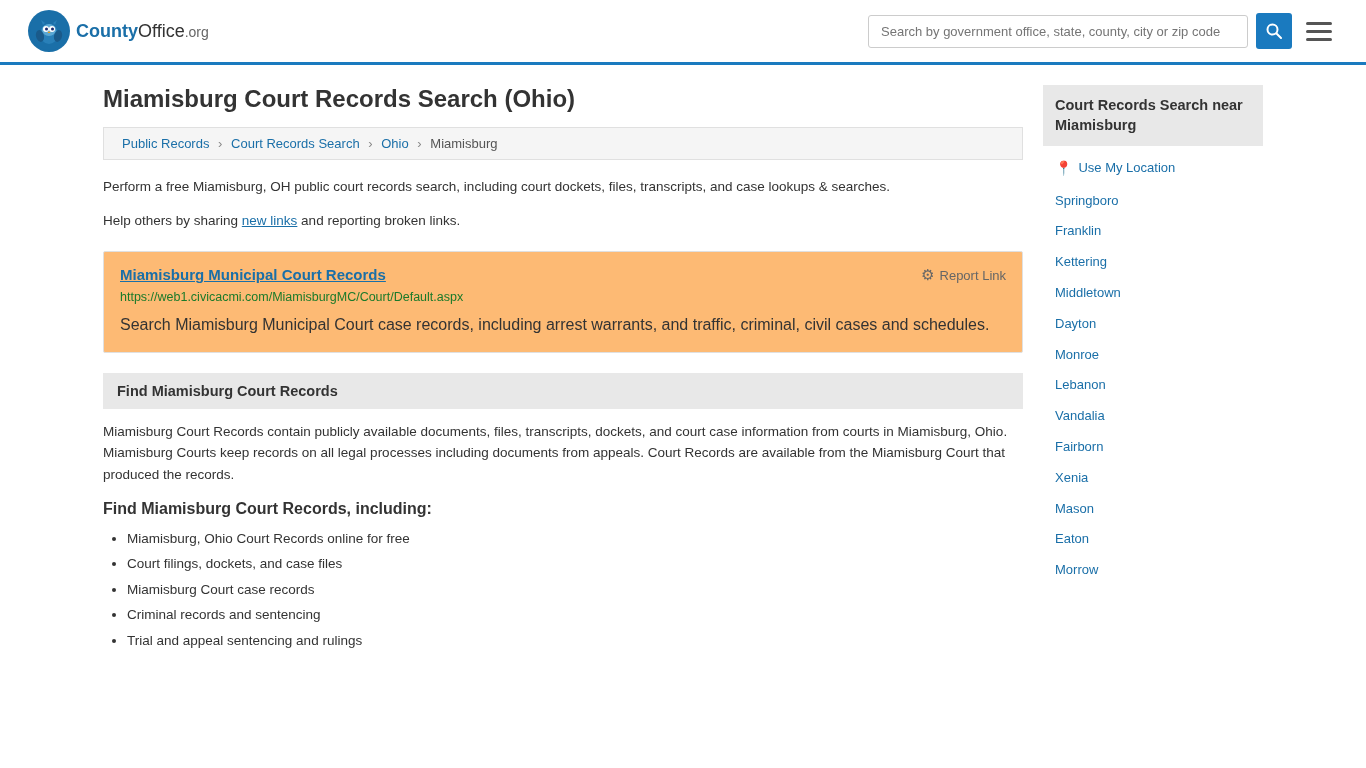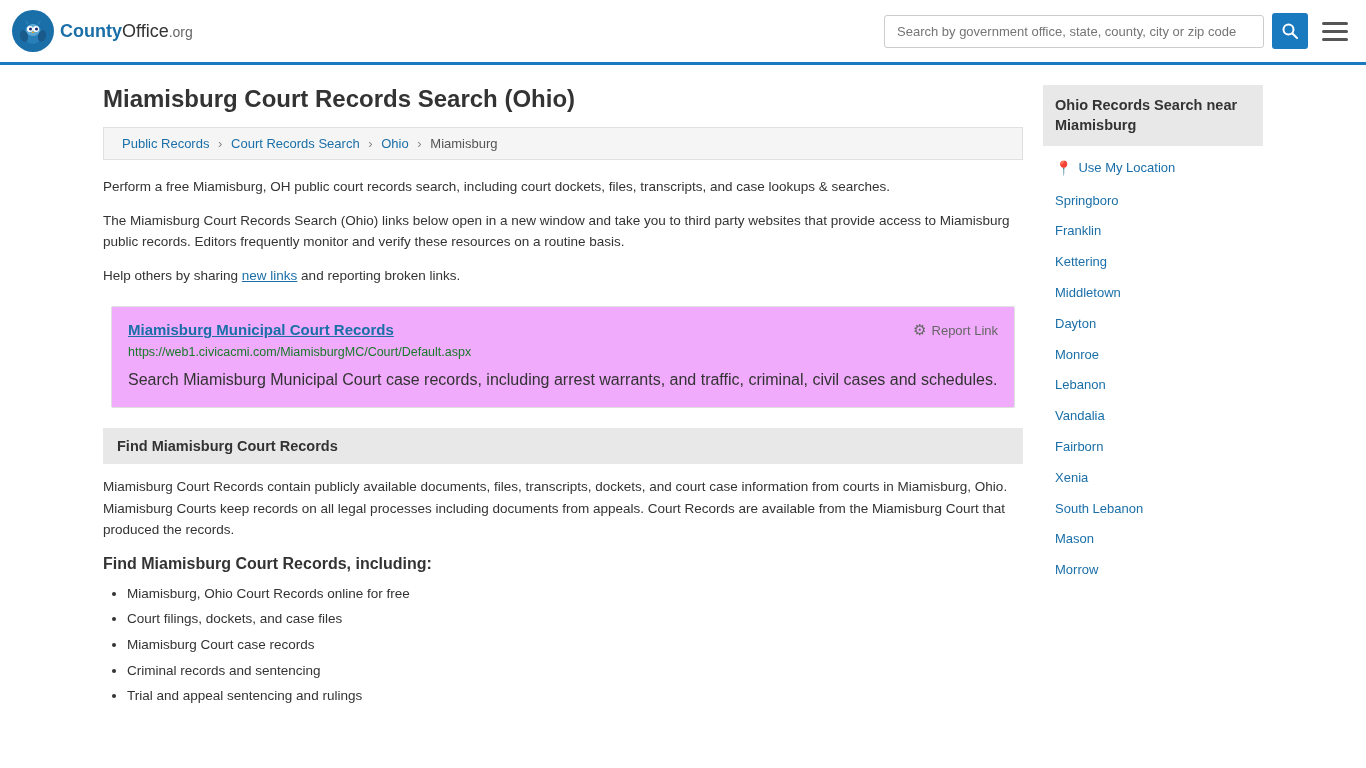--- a/index.html
+++ b/index.html
@@ -2,21 +2,21 @@
 <html><head>
   <meta charset="utf-8">
   <style>
     * { box-sizing: border-box; margin: 0; padding: 0; }
     body { font-family: Arial, sans-serif; font-size: 14px; color: #333; background: #fff; }
 
     
     #header {
       background: #fff;
       border-bottom: 3px solid #1a7abf;
-      padding: 10px 12px;
+      padding: 10px 28px;
       display: flex;
       align-items: center;
       justify-content: space-between;
     }
     #logo-area {
       display: flex;
       align-items: center;
       gap: 6px;
     }
     #logo-circle {
@@ -136,22 +136,22 @@
     .intro-text a {
       color: #1a6fa8;
       text-decoration: underline;
     }
 
     
     .record-card {
       border: 1px solid #e0e0e0;
       border-radius: 2px;
       padding: 14px 16px;
-      margin: 20px 8px;
-      background: #f0abfc;
+      margin: 20px 0;
+      background: #fdba74;
     }
     .record-card-header {
       display: flex;
       justify-content: space-between;
       align-items: flex-start;
       margin-bottom: 6px;
     }
     .record-title a {
       font-size: 15px;
       font-weight: bold;
@@ -309,21 +309,20 @@
       <a href="#">Public Records</a>
       <span class="sep">›</span>
       <a href="#">Court Records Search</a>
       <span class="sep">›</span>
       <a href="#">Ohio</a>
       <span class="sep">›</span>
       <span class="current">Miamisburg</span>
     </div>
 
     <p class="intro-text">Perform a free Miamisburg, OH public court records search, including court dockets, files, transcripts, and case lookups &amp; searches.</p>
-    <p class="intro-text">The Miamisburg Court Records Search (Ohio) links below open in a new window and take you to third party websites that provide access to Miamisburg public records. Editors frequently monitor and verify these resources on a routine basis.</p>
     <p class="intro-text">
       <span>Help others by sharing </span><a href="#">new links</a><span> and reporting broken links.</span>
     </p>
 
     <div class="record-card">
       <div class="record-card-header">
         <div class="record-title">
           <a href="#">Miamisburg Municipal Court Records</a>
         </div>
         <button class="report-link">
@@ -343,32 +342,32 @@
         <li>Miamisburg, Ohio Court Records online for free</li>
         <li>Court filings, dockets, and case files</li>
         <li>Miamisburg Court case records</li>
         <li>Criminal records and sentencing</li>
         <li>Trial and appeal sentencing and rulings</li>
       </ul>
     </div>
   </div>
 
   <div id="sidebar">
-    <div class="sidebar-header">Ohio Records Search near Miamisburg</div>
+    <div class="sidebar-header">Court Records Search near Miamisburg</div>
     <button class="sidebar-location-btn">
       <span class="pin-icon">📍</span>
       <span>Use My Location</span>
     </button>
     <a href="#" class="sidebar-link">Springboro</a>
     <a href="#" class="sidebar-link">Franklin</a>
     <a href="#" class="sidebar-link">Kettering</a>
     <a href="#" class="sidebar-link">Middletown</a>
     <a href="#" class="sidebar-link">Dayton</a>
     <a href="#" class="sidebar-link">Monroe</a>
     <a href="#" class="sidebar-link">Lebanon</a>
     <a href="#" class="sidebar-link">Vandalia</a>
     <a href="#" class="sidebar-link">Fairborn</a>
     <a href="#" class="sidebar-link">Xenia</a>
-    <a href="#" class="sidebar-link">South Lebanon</a>
     <a href="#" class="sidebar-link">Mason</a>
+    <a href="#" class="sidebar-link">Eaton</a>
     <a href="#" class="sidebar-link">Morrow</a>
   </div>
 </div>
 
 </body></html>

